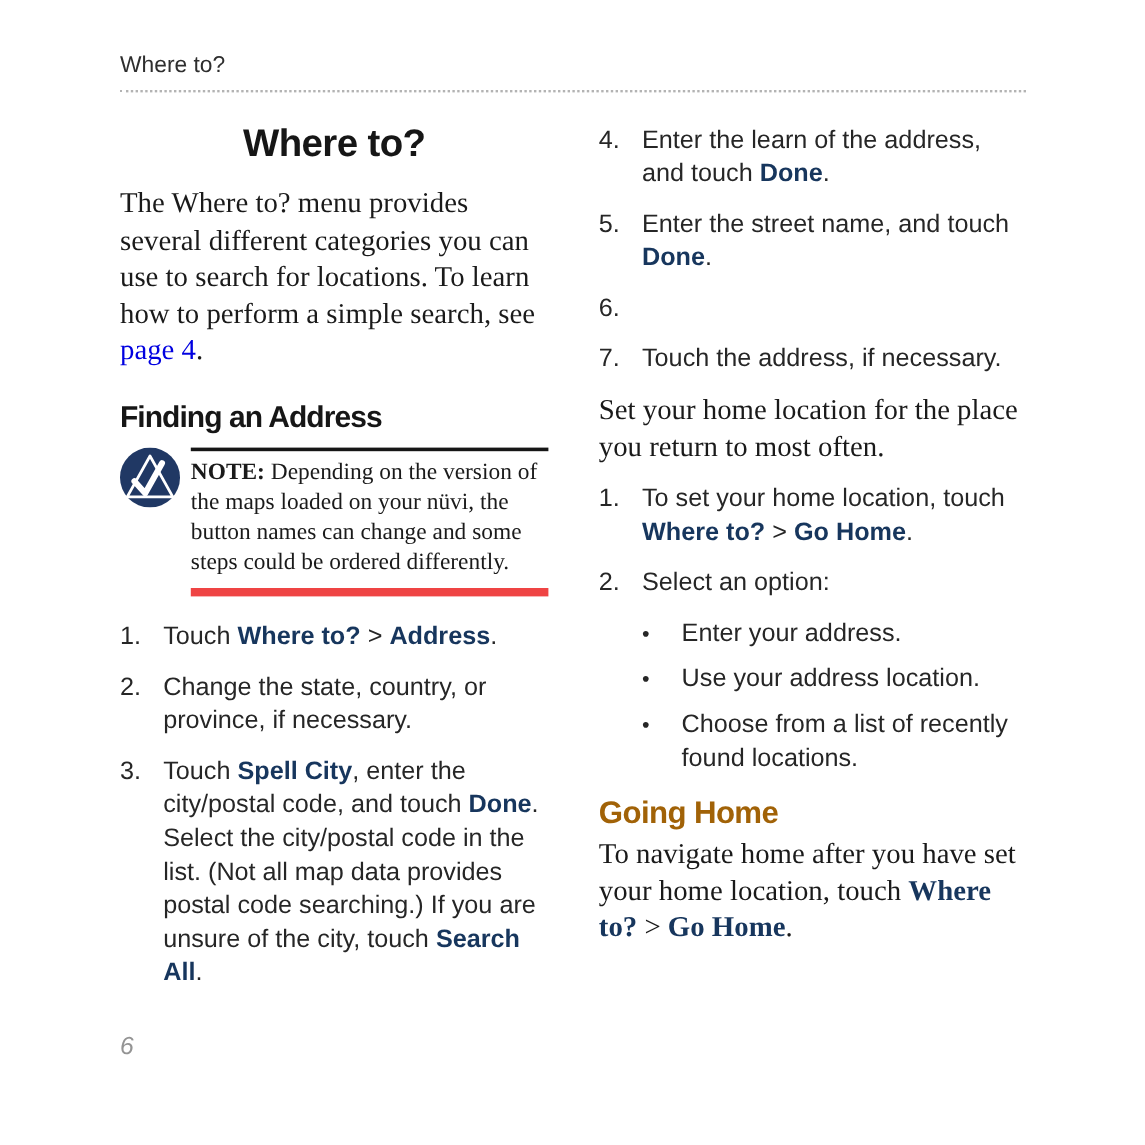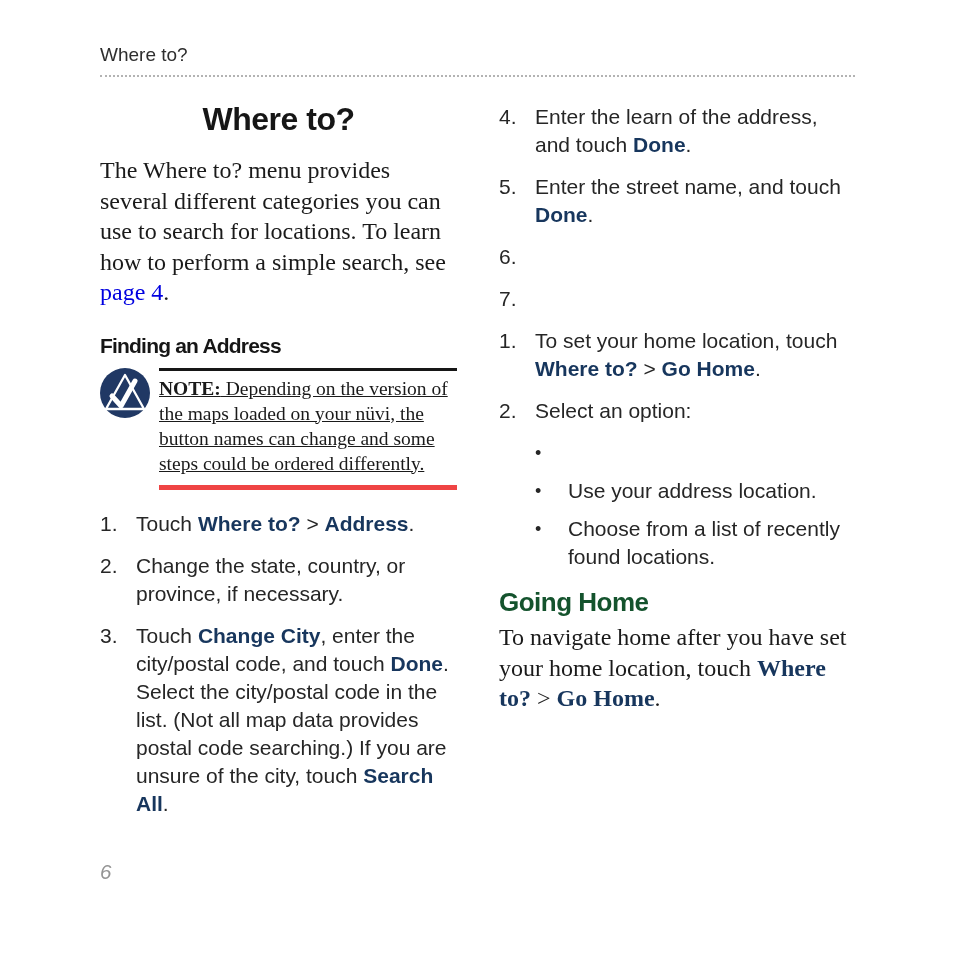--- a/index.html
+++ b/index.html
@@ -24,40 +24,40 @@
   
   .columns{display:flex;gap:42px;margin-top:16px;}
   .col-left{width:357px;flex:none;}
   .col-right{width:358px;flex:none;}
 
   h1.title{
     font-size:32px;font-weight:bold;color:#161616;text-align:center;
     letter-spacing:-0.5px;margin:8px 0 17px 0;
   }
   h2.section{
-    font-size:21px;font-weight:bold;color:#161616;letter-spacing:-0.8px;
+    font-size:25px;font-weight:bold;color:#161616;letter-spacing:-0.8px;
     margin:26px 0 8px 0;
   }
   h2.sub{
-    font-size:26px;font-weight:bold;color:#14532d;letter-spacing:-0.5px;
+    font-size:26px;font-weight:bold;color:#a16207;letter-spacing:-0.5px;
     margin:16px 0 4px 0;
   }
 
   .serif-p{
     font-family:"Liberation Serif",serif;font-size:24px;line-height:30.5px;color:var(--ink);
     margin:0 0 4px 0;
   }
 
   
   .note{display:flex;gap:9px;margin:10px 0 20px 0;}
   .note-icon{flex:none;width:50px;height:50px;}
   .note-body{
-    flex:1;border-top:3px solid #161616;border-bottom:5px solid #ef4444;
+    flex:1;border-top:3px solid #161616;border-bottom:7px solid #ef4444;
     padding:5px 0 9px 0;
-    font-family:"Liberation Serif",serif;font-size:19.5px;line-height:25px;color:var(--ink);text-decoration:underline;
+    font-family:"Liberation Serif",serif;font-size:19.5px;line-height:25px;color:var(--ink);
   }
 
   
   .steps{font-size:21px;line-height:28px;color:#262626;}
   .step{display:flex;margin-bottom:14px;}
   .step-num{width:36px;flex:none;}
   .step-body{flex:1;}
   .steps-top{margin-top:10px;}
 
   
@@ -109,59 +109,62 @@
           <div class="step">
             <span class="step-num">1.</span>
             <div class="step-body"><span>Touch </span><span class="bold-navy">Where to?</span><span> &gt; </span><span class="bold-navy">Address</span><span>.</span></div>
           </div>
           <div class="step">
             <span class="step-num">2.</span>
             <div class="step-body"><span>Change the state, country, or province, if necessary.</span></div>
           </div>
           <div class="step">
             <span class="step-num">3.</span>
-            <div class="step-body"><span>Touch </span><span class="bold-navy">Change City</span><span>, enter the city/postal code, and touch </span><span class="bold-navy">Done</span><span>. Select the city/postal code in the list. (Not all map data provides postal code searching.) If you are unsure of the city, touch </span><span class="bold-navy">Search All</span><span>.</span></div>
+            <div class="step-body"><span>Touch </span><span class="bold-navy">Spell City</span><span>, enter the city/postal code, and touch </span><span class="bold-navy">Done</span><span>. Select the city/postal code in the list. (Not all map data provides postal code searching.) If you are unsure of the city, touch </span><span class="bold-navy">Search All</span><span>.</span></div>
           </div>
         </div>
     </div>
 
     <div class="col-right">
       <div class="steps steps-top">
           <div class="step">
             <span class="step-num">4.</span>
             <div class="step-body"><span>Enter the learn of the address, and touch </span><span class="bold-navy">Done</span><span>.</span></div>
           </div>
           <div class="step">
             <span class="step-num">5.</span>
             <div class="step-body"><span>Enter the street name, and touch </span><span class="bold-navy">Done</span><span>.</span></div>
           </div>
           <div class="step">
             <span class="step-num">6.</span>
           </div>
           <div class="step">
             <span class="step-num">7.</span>
+            <div class="step-body"><span>Touch the address, if necessary.</span></div>
           </div>
         </div>
 
 
+      <p class="serif-p">Set your home location for the place you return to most often.</p>
 
       <div class="steps" style="margin-top:14px;">
           <div class="step">
             <span class="step-num">1.</span>
             <div class="step-body"><span>To set your home location, touch </span><span class="bold-navy">Where to?</span><span> &gt; </span><span class="bold-navy">Go Home</span><span>.</span></div>
           </div>
           <div class="step">
             <span class="step-num">2.</span>
             <div class="step-body"><span>Select an option:</span></div>
           </div>
         </div>
 
       <div class="options">
           <div class="opt">
             <span class="opt-bullet">•</span>
+            <div class="opt-text">Enter your address.</div>
           </div>
           <div class="opt">
             <span class="opt-bullet">•</span>
             <div class="opt-text">Use your address location.</div>
           </div>
           <div class="opt">
             <span class="opt-bullet">•</span>
             <div class="opt-text">Choose from a list of recently found locations.</div>
           </div>
         </div>

